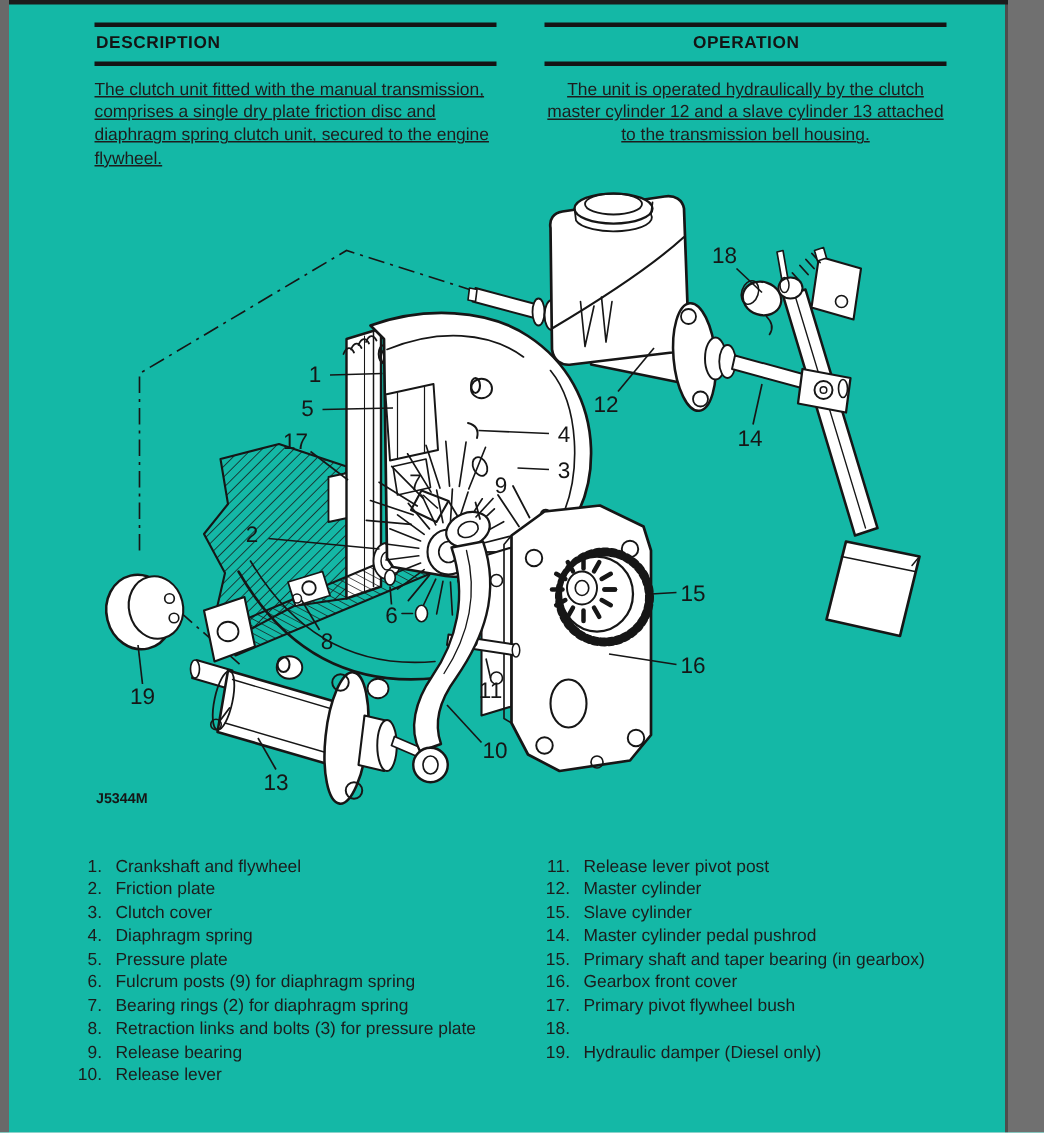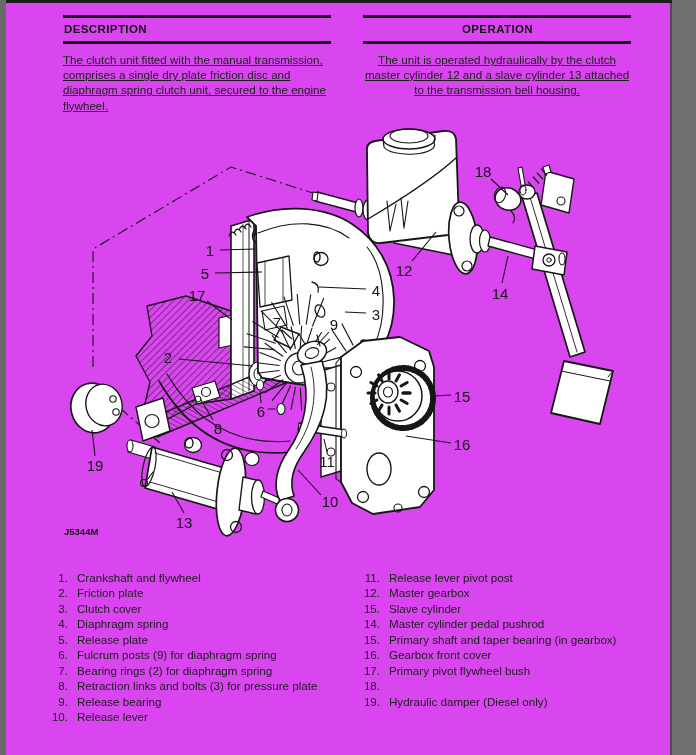--- a/index.html
+++ b/index.html
@@ -1,17 +1,17 @@
 <!DOCTYPE html>
 <html><head>
 <meta charset="utf-8">
 <style>
   html,body { margin:0; padding:0; background:#e8e8e8; }
   .page {
-    position:relative; width:696px; height:755px; background:#d946ef;
+    position:relative; width:696px; height:755px; background:#14b8a6;
     font-family:"Liberation Sans", sans-serif; overflow:hidden;
   }
   .scan-left  { position:absolute; left:0; top:0; width:6px; height:755px; background:#696969; }
   .scan-right { position:absolute; right:0; top:0; width:24px; height:755px; background:#707070; border-left:2px solid #4d4d4d; }
   .scan-top   { position:absolute; left:6px; top:0; width:666px; height:3px; background:#1c1c1c; }
 
   .col { position:absolute; top:15px; width:268px; color:#1d1d1d; }
   .col-left  { left:63px; }
   .col-right { left:363px;text-align:center; }
   .sec-title {
@@ -353,21 +353,21 @@
       <div class="row">
         <span class="num">3.</span>
         <span class="txt">Clutch cover</span>
       </div>
       <div class="row">
         <span class="num">4.</span>
         <span class="txt">Diaphragm spring</span>
       </div>
       <div class="row">
         <span class="num">5.</span>
-        <span class="txt">Release plate</span>
+        <span class="txt">Pressure plate</span>
       </div>
       <div class="row">
         <span class="num">6.</span>
         <span class="txt">Fulcrum posts (9) for diaphragm spring</span>
       </div>
       <div class="row">
         <span class="num">7.</span>
         <span class="txt">Bearing rings (2) for diaphragm spring</span>
       </div>
       <div class="row">
@@ -383,21 +383,21 @@
         <span class="txt">Release lever</span>
       </div>
     </div>
   <div class="parts parts-right">
       <div class="row">
         <span class="num">11.</span>
         <span class="txt">Release lever pivot post</span>
       </div>
       <div class="row">
         <span class="num">12.</span>
-        <span class="txt">Master gearbox</span>
+        <span class="txt">Master cylinder</span>
       </div>
       <div class="row">
         <span class="num">15.</span>
         <span class="txt">Slave cylinder</span>
       </div>
       <div class="row">
         <span class="num">14.</span>
         <span class="txt">Master cylinder pedal pushrod</span>
       </div>
       <div class="row">

